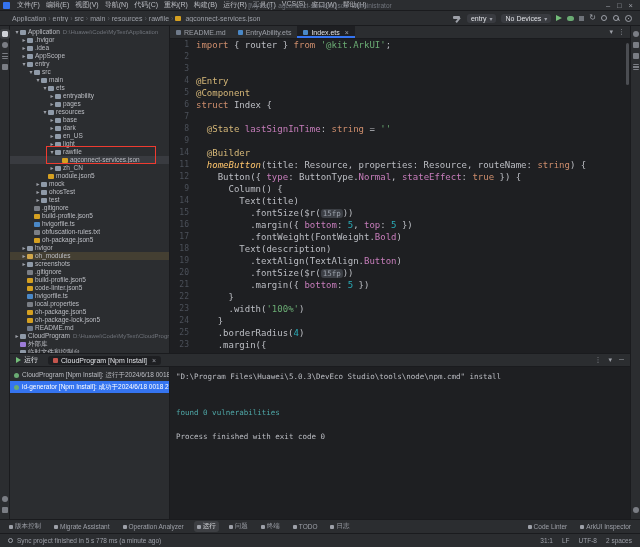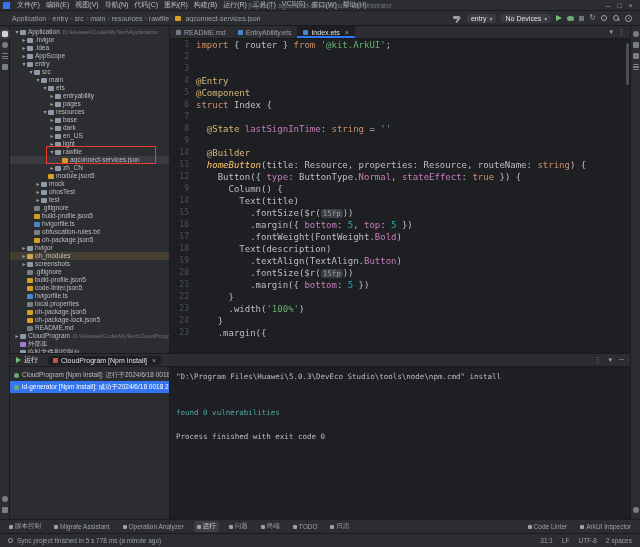--- a/index.html
+++ b/index.html
@@ -480,20 +480,21 @@
         <div class="code-line"><span class="gutter">15</span><span class="code-text"><span class="tok-d">          .fontSize($r(</span><span class="tok-inlay">15fp</span><span class="tok-d">))</span></span></div>
         <div class="code-line"><span class="gutter">16</span><span class="code-text"><span class="tok-d">          .margin({ </span><span class="tok-fld">bottom</span><span class="tok-d">: </span><span class="tok-num">5</span><span class="tok-d">, </span><span class="tok-fld">top</span><span class="tok-d">: </span><span class="tok-num">5</span><span class="tok-d"> })</span></span></div>
         <div class="code-line"><span class="gutter">17</span><span class="code-text"><span class="tok-d">          .fontWeight(FontWeight.</span><span class="tok-fld">Bold</span><span class="tok-d">)</span></span></div>
         <div class="code-line"><span class="gutter">18</span><span class="code-text"><span class="tok-d">        Text(description)</span></span></div>
         <div class="code-line"><span class="gutter">19</span><span class="code-text"><span class="tok-d">          .textAlign(TextAlign.</span><span class="tok-fld">Button</span><span class="tok-d">)</span></span></div>
         <div class="code-line"><span class="gutter">20</span><span class="code-text"><span class="tok-d">          .fontSize($r(</span><span class="tok-inlay">15fp</span><span class="tok-d">))</span></span></div>
         <div class="code-line"><span class="gutter">21</span><span class="code-text"><span class="tok-d">          .margin({ </span><span class="tok-fld">bottom</span><span class="tok-d">: </span><span class="tok-num">5</span><span class="tok-d"> })</span></span></div>
         <div class="code-line"><span class="gutter">22</span><span class="code-text"><span class="tok-d">      }</span></span></div>
         <div class="code-line"><span class="gutter">23</span><span class="code-text"><span class="tok-d">      .width(</span><span class="tok-str">'100%'</span><span class="tok-d">)</span></span></div>
         <div class="code-line"><span class="gutter">24</span><span class="code-text"><span class="tok-d">    }</span></span></div>
+        <div class="code-line"><span class="gutter">25</span><span class="code-text"><span class="tok-d">    .borderRadius(</span><span class="tok-num">4</span><span class="tok-d">)</span></span></div>
         <div class="code-line"><span class="gutter">23</span><span class="code-text"><span class="tok-d">    .margin({</span></span></div>
       </div>
     <div class="ed-scroll"></div>
   </div>
 
   <div class="run-header">
     <span class="run-title">
       <span class="mini-play"></span>
       <span>运行</span>
     </span>

